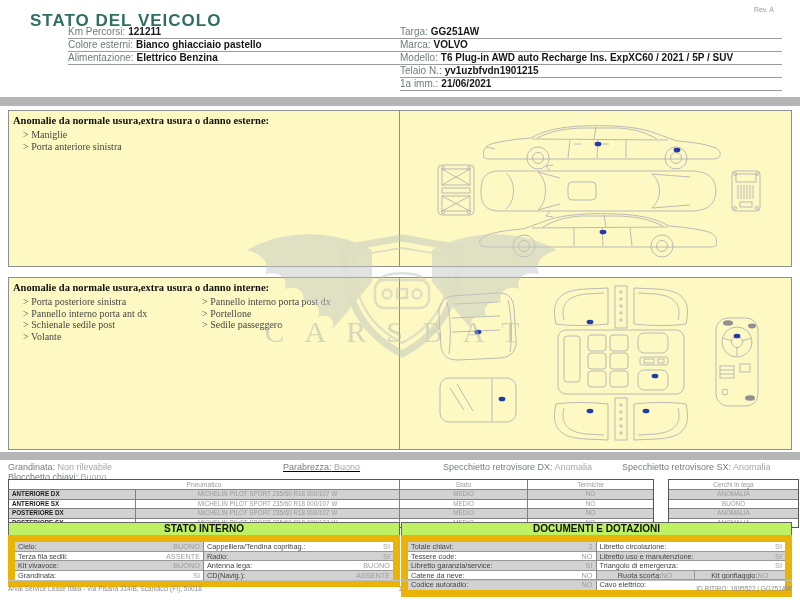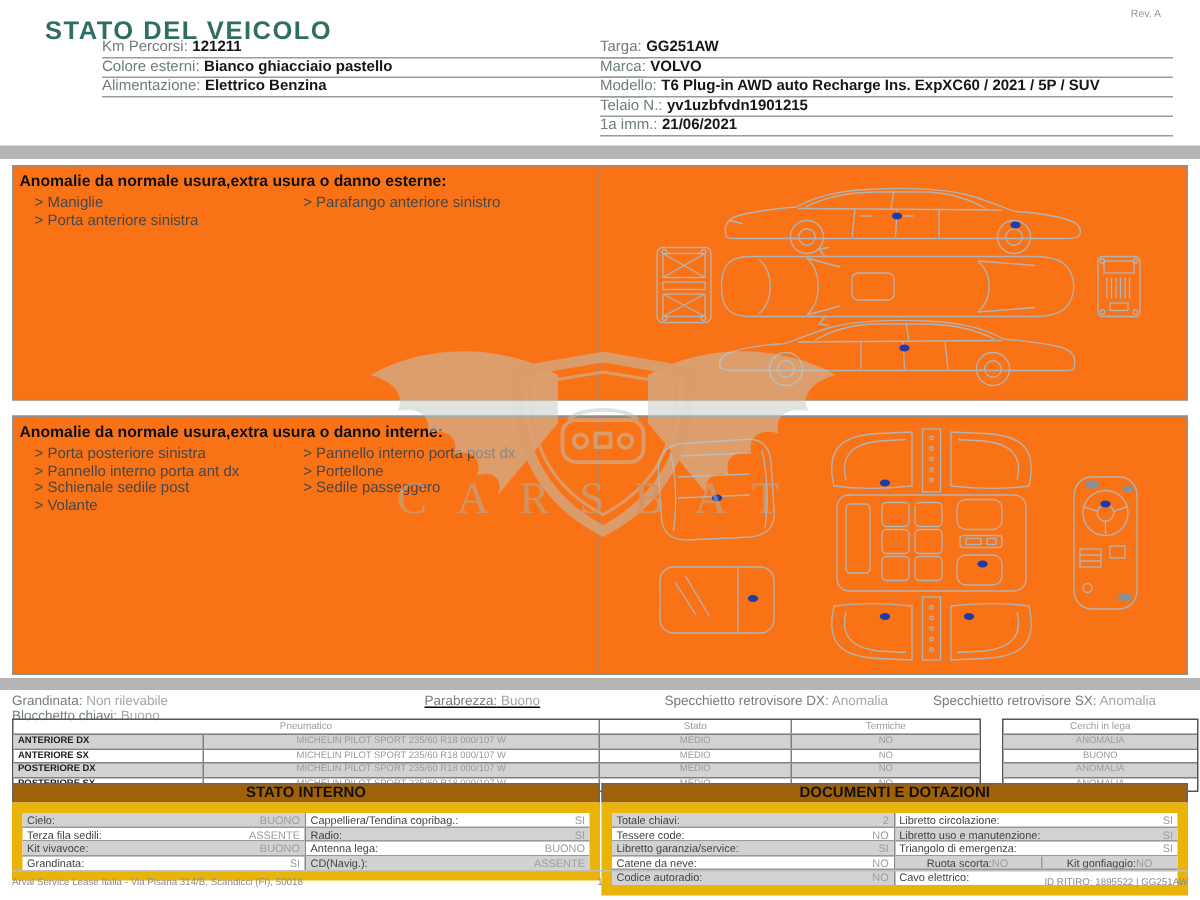--- a/index.html
+++ b/index.html
@@ -11,21 +11,21 @@
   .rev{position:absolute;right:26px;top:6px;font-size:7px;color:#9a9a9a;}
   .hdr-left{position:absolute;left:30px;top:26px;width:363px;margin-left:38px;}
   .hdr-right{position:absolute;left:400px;top:26px;width:382px;}
   .kvline{border-bottom:1px solid #9b9b9b;font-size:10px;line-height:12px;white-space:nowrap;}
   .kvline.wrap{white-space:normal;}
   .kvline .lbl{color:#6d7d78;}
   .kvline .val{color:#161616;font-weight:bold;margin-left:3px;}
   
   .graybar{position:absolute;left:0;width:800px;background:#b5b5b5;}
   
-  .box{position:absolute;border:1px solid #8f8f8f;background:#f97316;box-sizing:border-box;}
+  .box{position:absolute;border:1px solid #8f8f8f;background:#fef9c3;box-sizing:border-box;font-family:Liberation Serif, serif;}
   .anom-title{font-weight:bold;font-size:10.5px;color:#101010;padding:4px 0 3px 4px;}
   .anom-cols{display:flex;font-size:10px;color:#474747;line-height:11.5px;}
   .anom-col1{width:49%;padding-left:14px;box-sizing:border-box;}
   .anom-col2{padding-left:2px;}
   .diag{display:block;}
   
   .summary{position:absolute;top:462px;left:0;width:800px;font-size:9px;line-height:11px;}
   .summary .item{position:absolute;white-space:nowrap;}
   .summary .lbl{color:#73807a;}
   .summary .val{color:#a3a8a3;}
@@ -39,21 +39,21 @@
   .c-name{width:127px;padding-left:3px;font-weight:bold;color:#1d1d1d;}
   .c-tyre{width:264px;text-align:center;color:#9b9b9b;}
   .c-stato{width:128px;text-align:center;color:#9b9b9b;}
   .c-term{width:125px;text-align:center;color:#9b9b9b;}
   .c-pneu{width:391px;text-align:center;color:#9b9b9b;}
   .gray{background:#d2d2d2;}
   .tcerchi{width:131px;margin-left:14px;border:1px solid #555;box-sizing:border-box;}
   .tcerchi .c-full{width:100%;text-align:center;color:#9b9b9b;}
   
   .btable{position:absolute;top:522px;box-sizing:border-box;}
-  .bt-header{height:12px;line-height:12px;background:#a16207;border:1px solid #666;
+  .bt-header{height:12px;line-height:12px;background:#bef264;border:1px solid #666;
              border-bottom:none;font-weight:bold;font-size:10px;text-align:center;color:#111;}
   .bt-body{border:7px solid #eab308;display:flex;}
   .bcol{width:50%;box-sizing:border-box;}
   .bcol-l{border-right:1px solid #888;}
   .brow{height:9.5px;line-height:9.5px;font-size:7.3px;display:flex;
         justify-content:space-between;padding:0 3px;border-bottom:1px solid #999;
         box-sizing:border-box;white-space:nowrap;overflow:hidden;}
   .brow:last-child{border-bottom:none;}
   .brow .bl{color:#3f4543;}
   .brow .bv{color:#999f9b;}
@@ -110,23 +110,20 @@
   </div>
 
   <div class="graybar" style="top:97px;height:9px;"></div>
 
   <div class="box" style="left:8px;top:110px;width:392px;height:157px;">
     <div class="anom-title">Anomalie da normale usura,extra usura o danno esterne:</div>
     <div class="anom-cols">
       <div class="anom-col1">
         <div>&gt; Maniglie</div>
         <div>&gt; Porta anteriore sinistra</div>
-      </div>
-      <div class="anom-col2">
-        <div>&gt; Parafango anteriore sinistro</div>
       </div>
     </div>
   </div>
 
   <div class="box" style="left:400px;top:110px;width:392px;height:157px;border-left:none;">
     <svg class="diag" width="390" height="155" viewBox="0 0 390 155">
       <g stroke="#b3b3b3" stroke-width="0.9" fill="none">
 
         <rect x="38" y="54" width="36" height="50" rx="4"></rect>
         <rect x="42" y="58" width="28" height="16"></rect>

